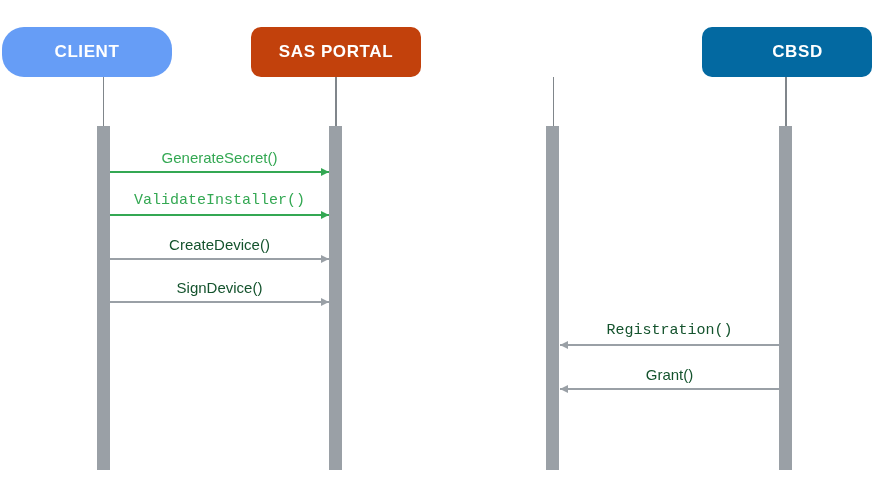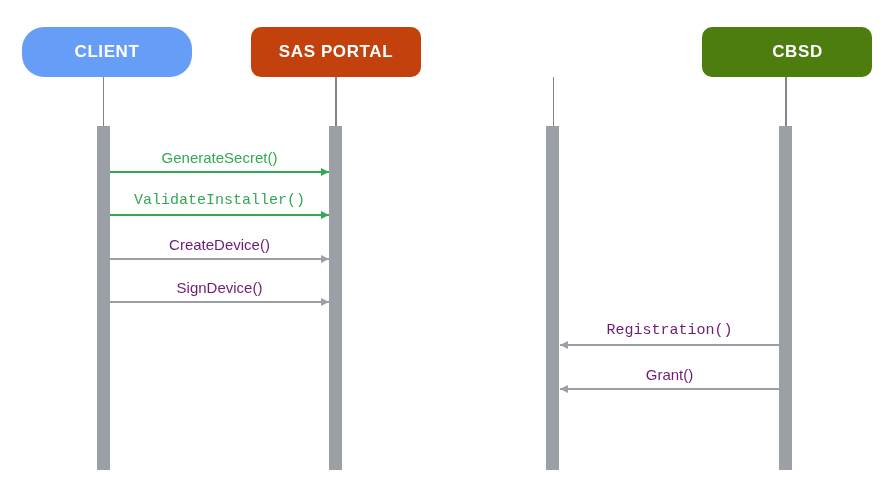--- a/index.html
+++ b/index.html
@@ -26,21 +26,21 @@
     font-size: 17px;
     font-weight: bold;
     letter-spacing: 0.6px;
     display: flex;
     align-items: center;
     justify-content: center;
     box-sizing: border-box;
   }
   .actor-light  { background: #669DF6; }
   .actor-dark   { background: #c2410c; }
-  .actor-medium { background: #4d7c0f; padding-left: 21px; }
+  .actor-medium { background: #0369a1; padding-left: 21px; }
 
   
   .lifeline {
     position: absolute;
     top: 77px;
     height: 50px;
     width: 1.5px;
     background: #80868B;
   }
 
@@ -69,21 +69,21 @@
   .msg .label {
     position: absolute;
     left: 0;
     right: 0;
     bottom: 7px;
     text-align: center;
     font-size: 15px;
     white-space: nowrap;
   }
   .msg.green .label { color: #34A853; }
-  .msg.gray  .label { color: #701a75; }
+  .msg.gray  .label { color: #14532d; }
   .arrowhead {
     position: absolute;
     width: 0;
     height: 0;
     border-top: 4px solid transparent;
     border-bottom: 4px solid transparent;
   }
   .msg .arrowhead { top: -3px; }
   .msg.gray .arrowhead { top: -3.5px; }
   .arrow-right {
@@ -96,21 +96,21 @@
   }
   .msg.green .arrow-right { border-left-color: #34A853; }
   .msg.gray  .arrow-right { border-left-color: #9AA0A6; }
   .msg.gray  .arrow-left  { border-right-color: #9AA0A6; }
 </style>
 </head>
 <body>
 
 <div class="canvas">
 
-  <div class="actor actor-light" style="left:22px;border-radius:22px;">CLIENT</div>
+  <div class="actor actor-light" style="left:2px;border-radius:22px;">CLIENT</div>
   <div class="actor actor-dark" style="left:251px;">SAS PORTAL</div>
   <div class="actor actor-medium" style="left:702px;">CBSD</div>
 
   <div class="lifeline" style="left:102.5px;"></div>
   <div class="lifeline" style="left:335px;"></div>
   <div class="lifeline" style="left:552.5px;"></div>
   <div class="lifeline" style="left:785px;"></div>
 
   <div class="activation" style="left:96.5px;"></div>
   <div class="activation" style="left:329px;"></div>

